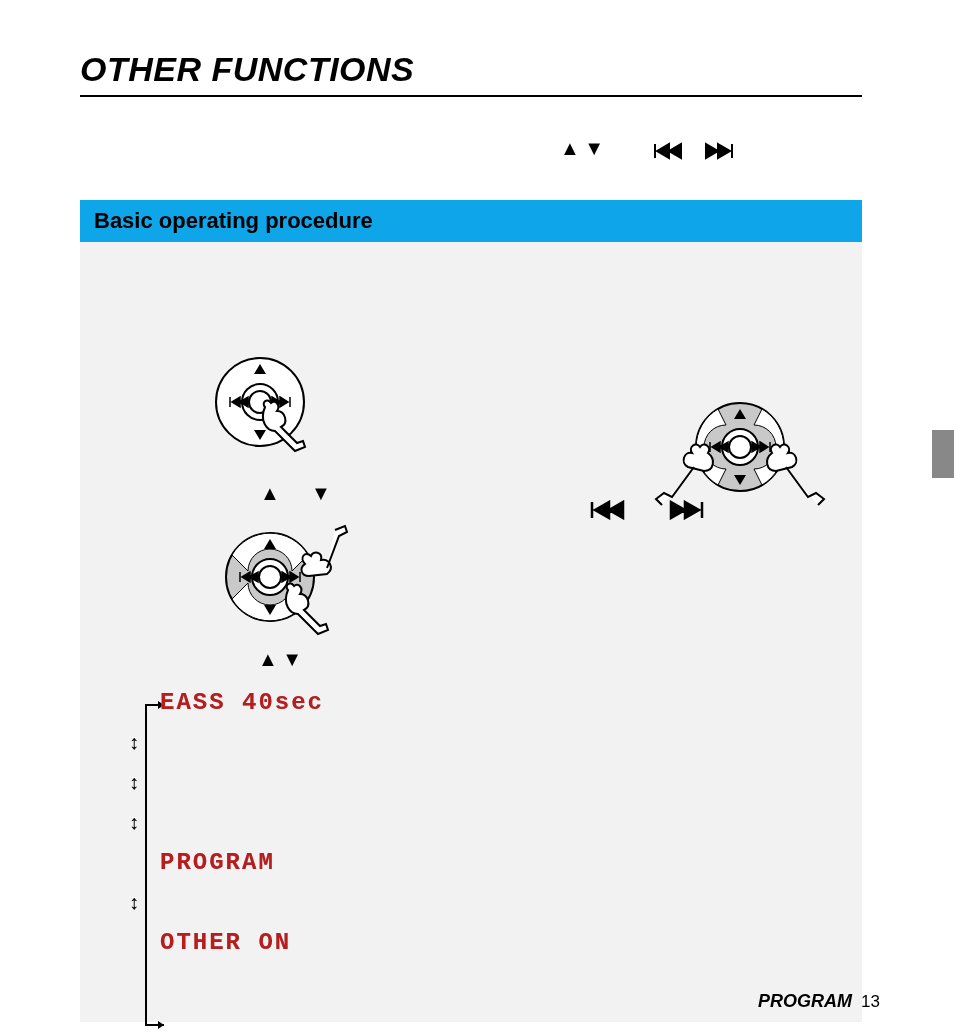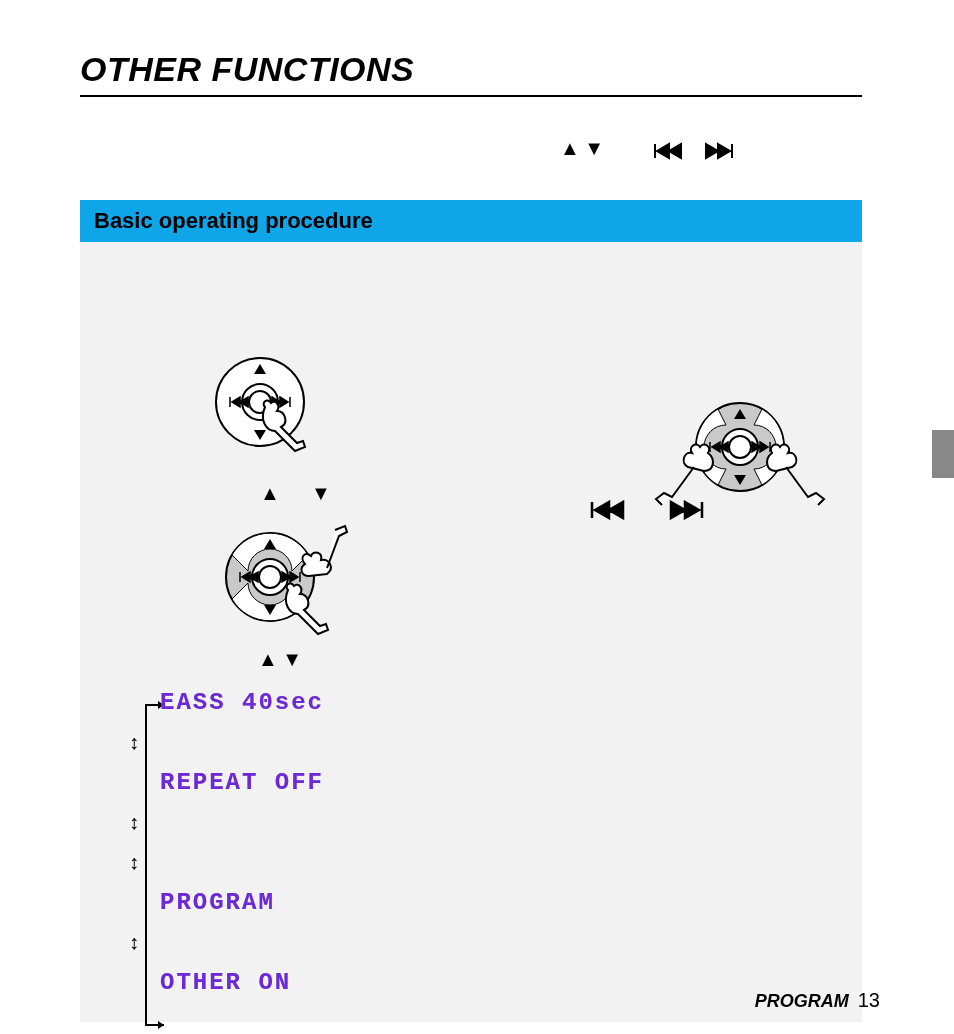--- a/index.html
+++ b/index.html
@@ -82,40 +82,40 @@
   .menu-chain .arrow-col {
     width: 50px;
     display: inline-block;
     text-align: center;
     color: #000;
     font-weight: normal;
     font-family: Arial, sans-serif;
     font-size: 20px;
   }
   .menu-chain .lcd {
-    color: #6d28d9;
+    color: #b91c1c;
   }
   .chain-svg {
     position: absolute;
     left: 54px;
     top: 455px;
     pointer-events:none;
   }
   .footer {
     position: absolute;
     bottom: 22px;
     right: 74px;
     font-family: "Arial Narrow", Arial, sans-serif;
     font-style: italic;
     font-weight: 900;
     font-size: 18px;
     font-stretch: condensed;
   }
   .footer .num {
-    font-size: 20px;
+    font-size: 17px;
     font-style: normal;
     font-weight: 400;
     font-family: Arial, sans-serif;
     margin-left: 4px;
   }
 </style>
 </head>
 <body>
 
 <div class="page">
@@ -245,24 +245,20 @@
 
     <div class="menu-chain">
       <div class="row">
           <span class="arrow-col"></span>
           <span class="lcd">EASS 40sec</span>
         </div>
       <div class="row">
           <span class="arrow-col">↕</span>
         </div>
       <div class="row">
-          <span class="arrow-col"></span>
-          <span class="lcd">REPEAT OFF</span>
-        </div>
-      <div class="row">
           <span class="arrow-col">↕</span>
         </div>
       <div class="row">
           <span class="arrow-col">↕</span>
         </div>
       <div class="row">
           <span class="arrow-col"></span>
           <span class="lcd" style="margin-left:0">PROGRAM</span>
         </div>
       <div class="row">

